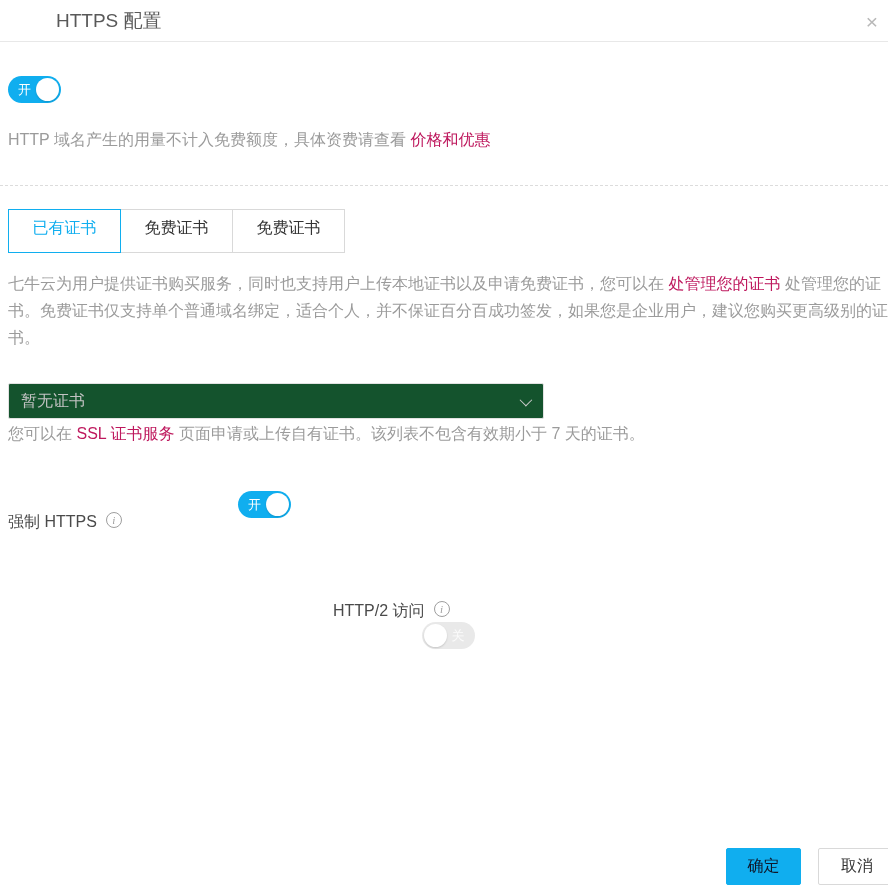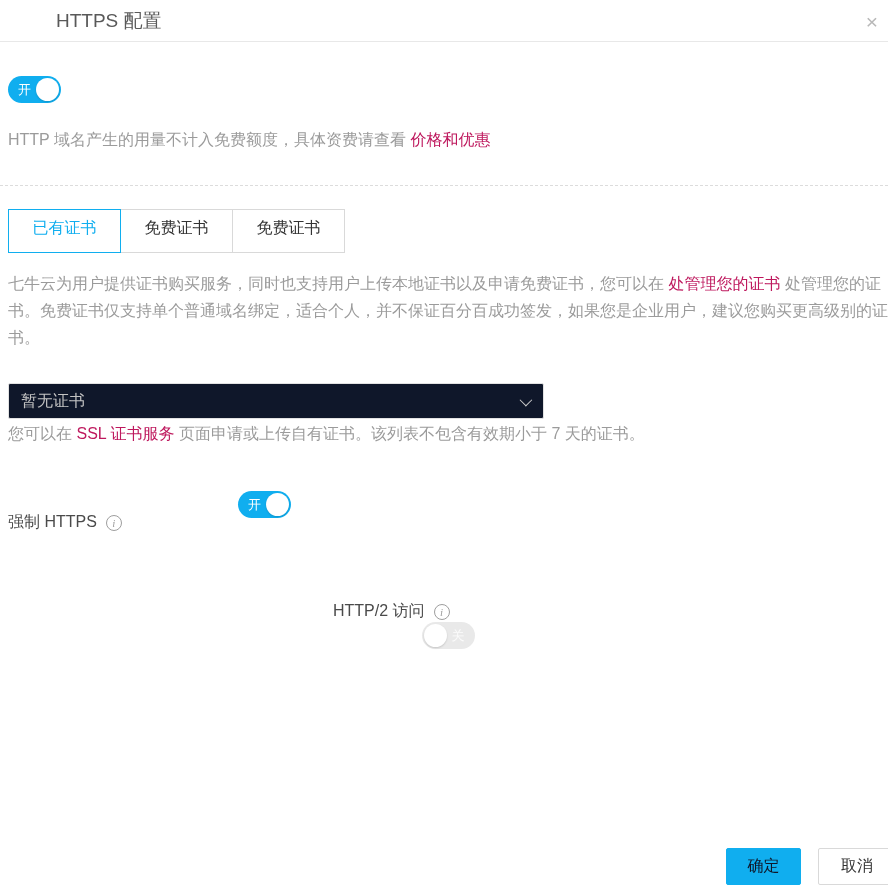--- a/index.html
+++ b/index.html
@@ -69,35 +69,35 @@
   .tab.active { border-color:#10aeef; color:#10aeef; z-index:1; }
   
   .cert-desc {
     margin-top:17px; width:884px;
     font-size:16px; color:#9b9b9b; line-height:27px;
   }
   
   .cert-select {
     margin-top:32px; position:relative;
     width:536px; height:36px;
-    background:#0f172a; border:1px solid #e2e2e2; border-radius:2px;
+    background:#14532d; border:1px solid #e2e2e2; border-radius:2px;
     font-size:16px; color:#c2c2c2; line-height:34px;
     padding:0 30px 0 12px; cursor:not-allowed;
   }
   .chevron {
     position:absolute; right:14px; top:13px;
     width:9px; height:9px;
     border-right:1px solid #cccccc; border-bottom:1px solid #cccccc;
     transform:rotate(45deg) translateY(-2px);
   }
   .ssl-note { margin-top:5px; font-size:16px; color:#9b9b9b; }
   
   .opt-row { margin-top:31px; display:flex; align-items:center; }
   .opt-row .opt-label-wrap {
-    width:230px; display:flex; align-items:center;
+    width:230px; display:flex; align-items:flex-start;
     font-size:16px; color:#4a4a4a;margin-top:36px;
   }
   .info-icon {
     display:inline-block; margin-left:9px;
     width:16px; height:16px; border:1px solid #9e9e9e; border-radius:50%;
     font-family:"Liberation Serif","DejaVu Serif",serif;
     font-size:11px; font-style:italic; line-height:14px; text-align:center;
     color:#9e9e9e; cursor:pointer;
   }
   .row-http2 { margin-top:32px;flex-direction:column; }

